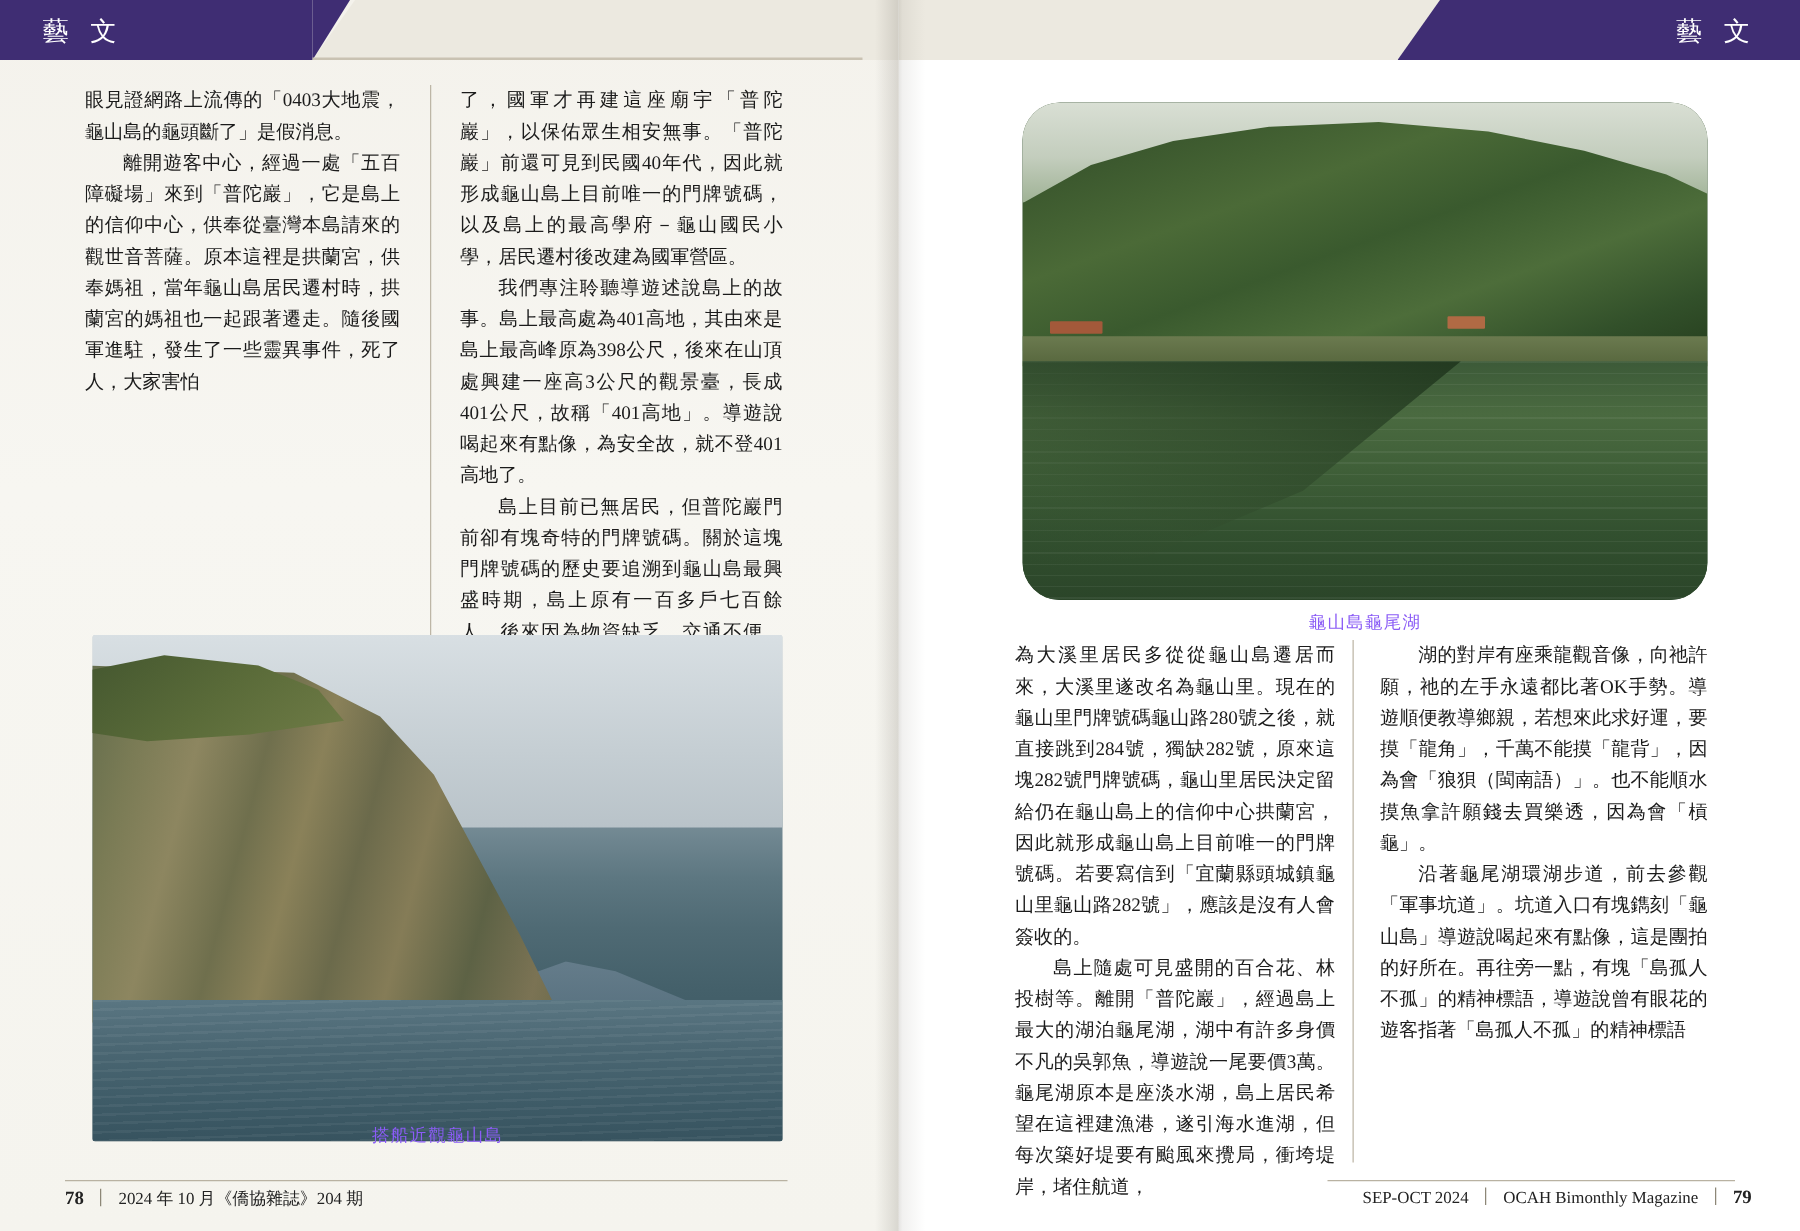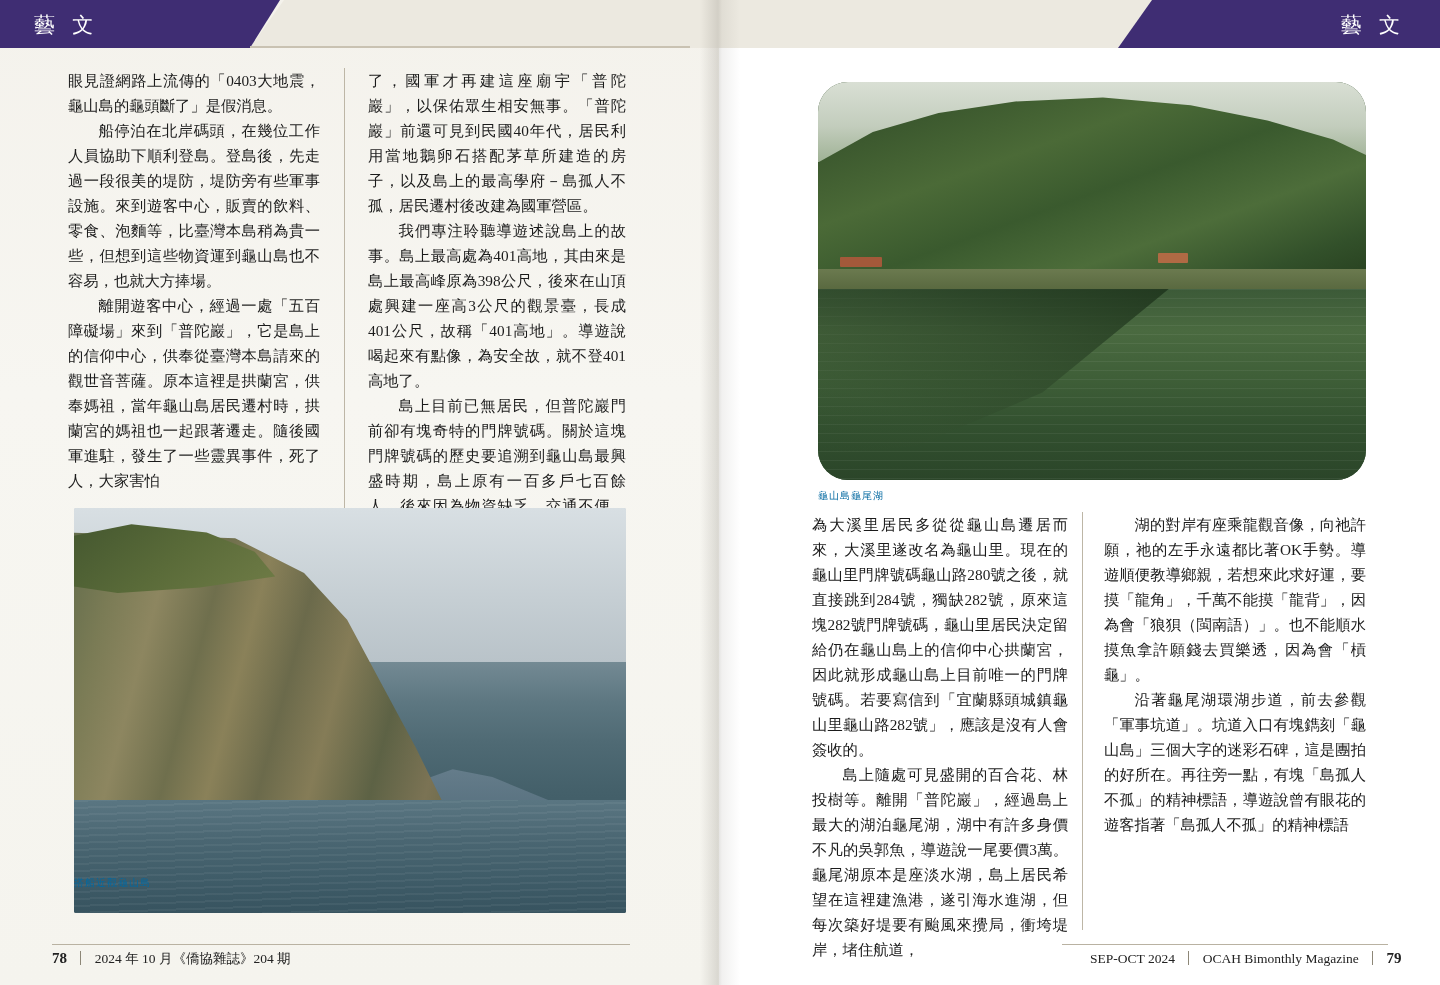--- a/index.html
+++ b/index.html
@@ -127,24 +127,25 @@
     text-indent: 2em;
   }
 
   
   .photo {
     position: absolute;
     overflow: hidden;
   }
   .caption {
     position: absolute;
-    font-size: 10px;
-    color: #0369a1;
+    font-size: 14px;
+    color: #8b5cf6;
     font-family: "Liberation Serif", serif;
     letter-spacing: 1px;
+    text-align: center;
   }
 
   
   .photo-cliff {
     left: 74px; top: 508px;
     width: 552px; height: 405px;
     border-radius: 2px;
     background:
       linear-gradient(180deg, #c9d2d6 0%, #b9c4ca 18%, #9fb0b8 26%, #8fa3ad 30%, #7e939c 34%, #6f8690 40%, #5d7781 48%, #4f6a74 58%, #44606a 70%, #3b5761 86%, #34505a 100%);
   }
@@ -266,58 +267,57 @@
   </div>
   <div class="topline-left"></div>
 
   <div class="gutter-shadow"></div>
 
   <div class="vrule" style="left:344px; top:68px; height:452px;"></div>
   <div class="vrule" style="left:1082px; top:512px; height:418px;"></div>
 
   <div class="col" style="left:68px; top:68px; width:252px; height:440px;">
     <p>眼見證網路上流傳的「0403大地震，龜山島的龜頭斷了」是假消息。</p>
-    <p class="indent">船停泊在北岸碼頭，在幾位工作人員協助下順利登島。登島後，先走過一段很美的堤防，堤防旁有些軍事設施。來到遊客中心，販賣的飲料、零食、泡麵等，比臺灣本島稍為貴一些，但想到這些物資運到龜山島也不容易，也就大方捧場。</p>
     <p class="indent">離開遊客中心，經過一處「五百障礙場」來到「普陀巖」，它是島上的信仰中心，供奉從臺灣本島請來的觀世音菩薩。原本這裡是拱蘭宮，供奉媽祖，當年龜山島居民遷村時，拱蘭宮的媽祖也一起跟著遷走。隨後國軍進駐，發生了一些靈異事件，死了人，大家害怕</p>
   </div>
 
   <div class="col" style="left:368px; top:68px; width:258px; height:520px;">
-    <p>了，國軍才再建這座廟宇「普陀巖」，以保佑眾生相安無事。「普陀巖」前還可見到民國40年代，居民利用當地鵝卵石搭配茅草所建造的房子，以及島上的最高學府－島孤人不孤，居民遷村後改建為國軍營區。</p>
+    <p>了，國軍才再建這座廟宇「普陀巖」，以保佑眾生相安無事。「普陀巖」前還可見到民國40年代，因此就形成龜山島上目前唯一的門牌號碼，以及島上的最高學府－龜山國民小學，居民遷村後改建為國軍營區。</p>
     <p class="indent">我們專注聆聽導遊述說島上的故事。島上最高處為401高地，其由來是島上最高峰原為398公尺，後來在山頂處興建一座高3公尺的觀景臺，長成401公尺，故稱「401高地」。導遊說喝起來有點像，為安全故，就不登401高地了。</p>
     <p class="indent">島上目前已無居民，但普陀巖門前卻有塊奇特的門牌號碼。關於這塊門牌號碼的歷史要追溯到龜山島最興盛時期，島上原有一百多戶七百餘人。後來因為物資缺乏，交通不便，補給不易，再加上1977年龜山島劃入軍事管制區，島上居民全部遷移到頭城大溪里。也因</p>
   </div>
 
   <div class="photo photo-cliff">
     <div class="cliff-sky"></div>
     <div class="cliff-far"></div>
     <div class="cliff-rock"></div>
     <div class="cliff-green"></div>
     <div class="cliff-sea"></div>
   </div>
-  <div class="caption" style="left:74px; top:876px; width:552px;">搭船近觀龜山島</div>
+  <div class="caption" style="left:74px; top:900px; width:552px;">搭船近觀龜山島</div>
 
   <div class="photo photo-lake">
     <div class="lake-sky"></div>
     <div class="lake-hill"></div>
     <div class="lake-shore"></div>
     <div class="lake-bldg" style="left:4%; top:44%; width:42px;"></div>
     <div class="lake-bldg" style="left:62%; top:43%; width:30px; background:#b06a44;"></div>
     <div class="lake-water"></div>
     <div class="lake-refl"></div>
   </div>
   <div class="caption" style="left:818px; top:489px; width:548px;">龜山島龜尾湖</div>
 
   <div class="col" style="left:812px; top:512px; width:256px; height:418px;">
     <p>為大溪里居民多從從龜山島遷居而來，大溪里遂改名為龜山里。現在的龜山里門牌號碼龜山路280號之後，就直接跳到284號，獨缺282號，原來這塊282號門牌號碼，龜山里居民決定留給仍在龜山島上的信仰中心拱蘭宮，因此就形成龜山島上目前唯一的門牌號碼。若要寫信到「宜蘭縣頭城鎮龜山里龜山路282號」，應該是沒有人會簽收的。</p>
     <p class="indent">島上隨處可見盛開的百合花、林投樹等。離開「普陀巖」，經過島上最大的湖泊龜尾湖，湖中有許多身價不凡的吳郭魚，導遊說一尾要價3萬。龜尾湖原本是座淡水湖，島上居民希望在這裡建漁港，遂引海水進湖，但每次築好堤要有颱風來攪局，衝垮堤岸，堵住航道，</p>
   </div>
 
   <div class="col" style="left:1104px; top:512px; width:262px; height:418px;">
     <p class="indent">湖的對岸有座乘龍觀音像，向祂許願，祂的左手永遠都比著OK手勢。導遊順便教導鄉親，若想來此求好運，要摸「龍角」，千萬不能摸「龍背」，因為會「狼狽（閩南語）」。也不能順水摸魚拿許願錢去買樂透，因為會「槓龜」。</p>
-    <p class="indent">沿著龜尾湖環湖步道，前去參觀「軍事坑道」。坑道入口有塊鐫刻「龜山島」三個大字的迷彩石碑，這是團拍的好所在。再往旁一點，有塊「島孤人不孤」的精神標語，導遊說曾有眼花的遊客指著「島孤人不孤」的精神標語</p>
+    <p class="indent">沿著龜尾湖環湖步道，前去參觀「軍事坑道」。坑道入口有塊鐫刻「龜山島」導遊說喝起來有點像，這是團拍的好所在。再往旁一點，有塊「島孤人不孤」的精神標語，導遊說曾有眼花的遊客指著「島孤人不孤」的精神標語</p>
   </div>
 
   <div class="foot-rule" style="left:52px; top:944px; width:578px;"></div>
   <div class="footer" style="left:52px; top:950px;">
     <span class="pagenum">78</span>
     <span class="foot-sep"></span>
     <span>2024 年 10 月《僑協雜誌》204 期</span>
   </div>
 
   <div class="foot-rule" style="left:1062px; top:944px; width:326px;"></div>

